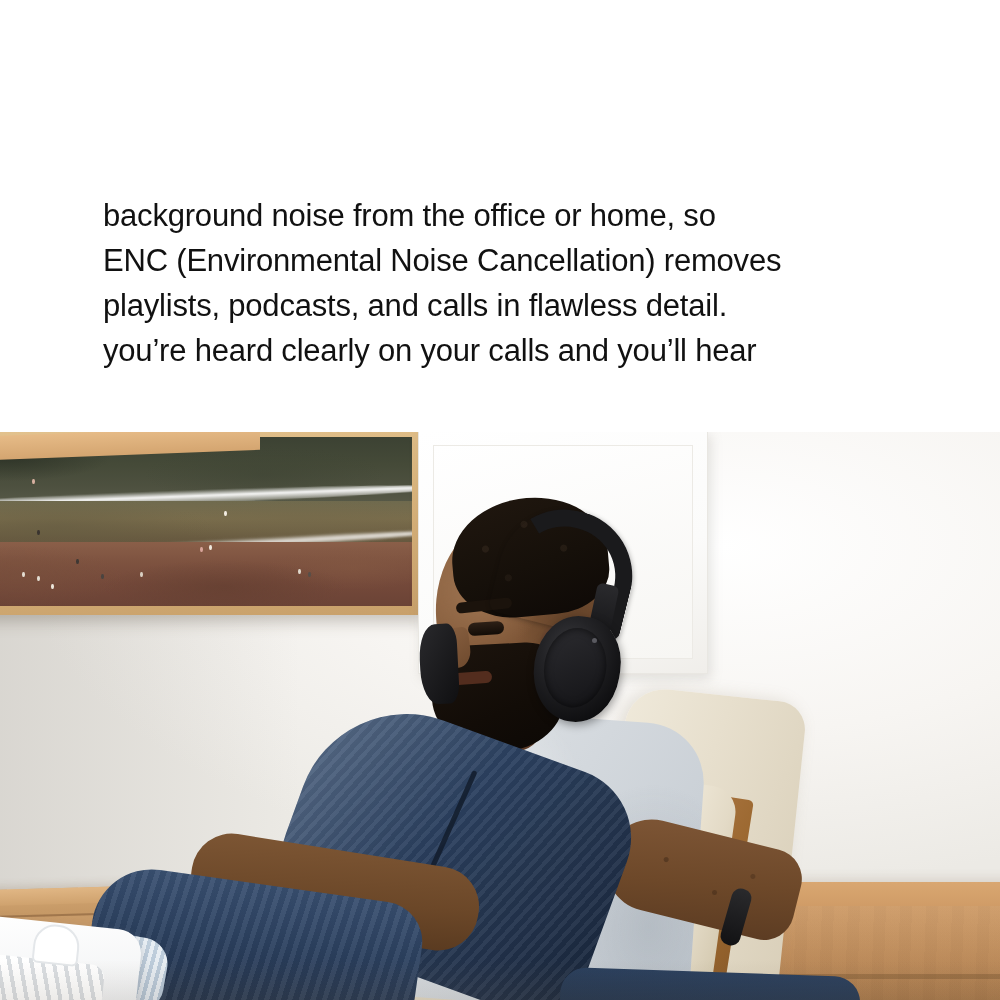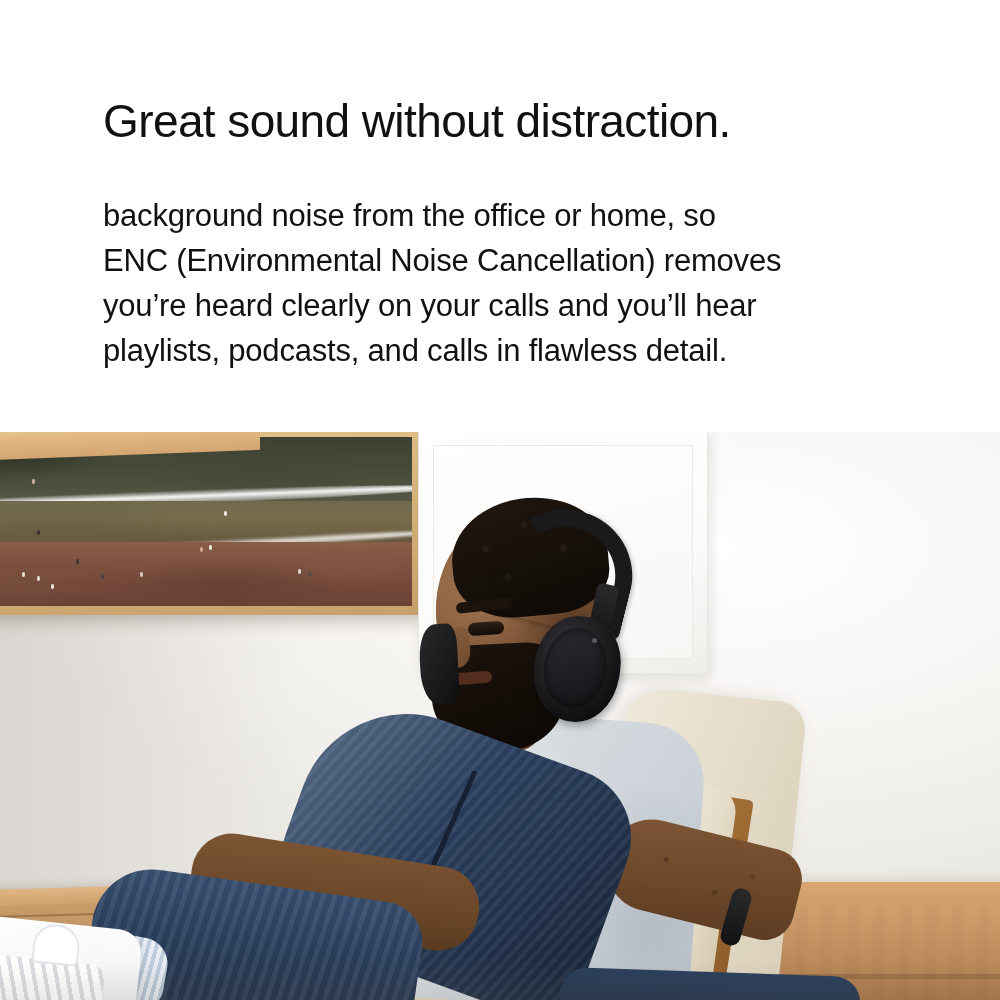--- a/index.html
+++ b/index.html
@@ -414,27 +414,26 @@
     position:absolute; left:0; bottom:0; width:1000px; height:40px;
     background:linear-gradient(0deg, rgba(110,95,75,.12), transparent);
   }
 </style>
 </head>
 <body>
 
 <div class="page">
 
   <div class="copy-block">
-    <h1 class="headline">Great sound without distraction.</h1>
 
     <div class="body-copy">
       <span class="ln">background noise from the office or home, so</span>
       <span class="ln">ENC (Environmental Noise Cancellation) removes</span>
+      <span class="ln">playlists, podcasts, and calls in flawless detail.</span>
       <span class="ln">you’re heard clearly on your calls and you’ll hear</span>
-      <span class="ln">playlists, podcasts, and calls in flawless detail.</span>
     </div>
   </div>
 
   <div class="photo">
 
     <div class="wall"></div>
     <div class="wall-shadow"></div>
 
     <div class="artwork-frame">
       <div class="artwork-img">

